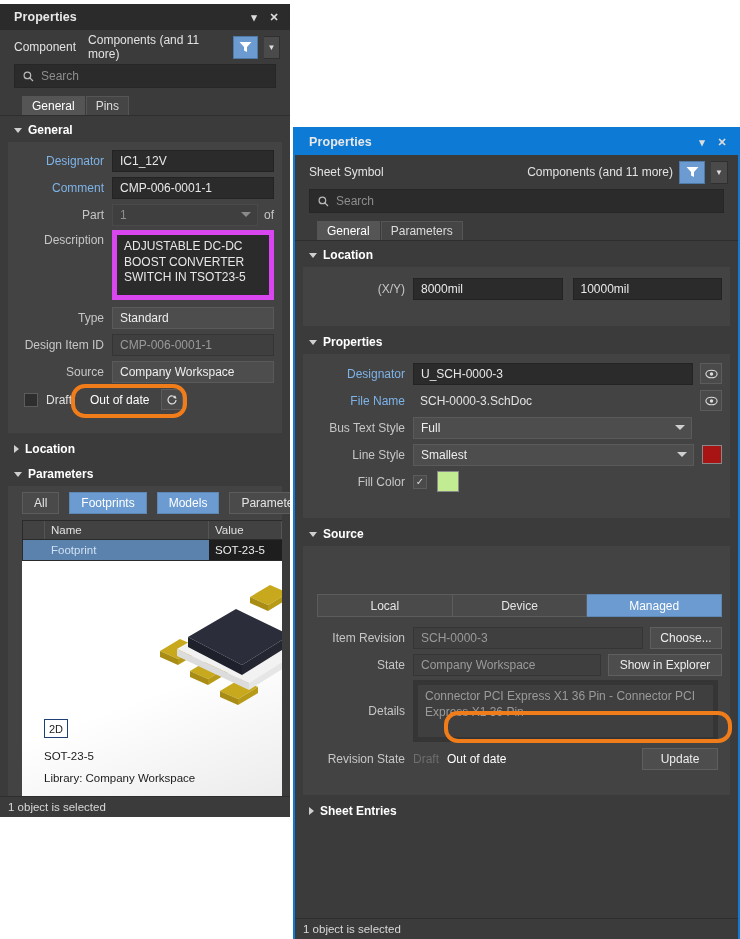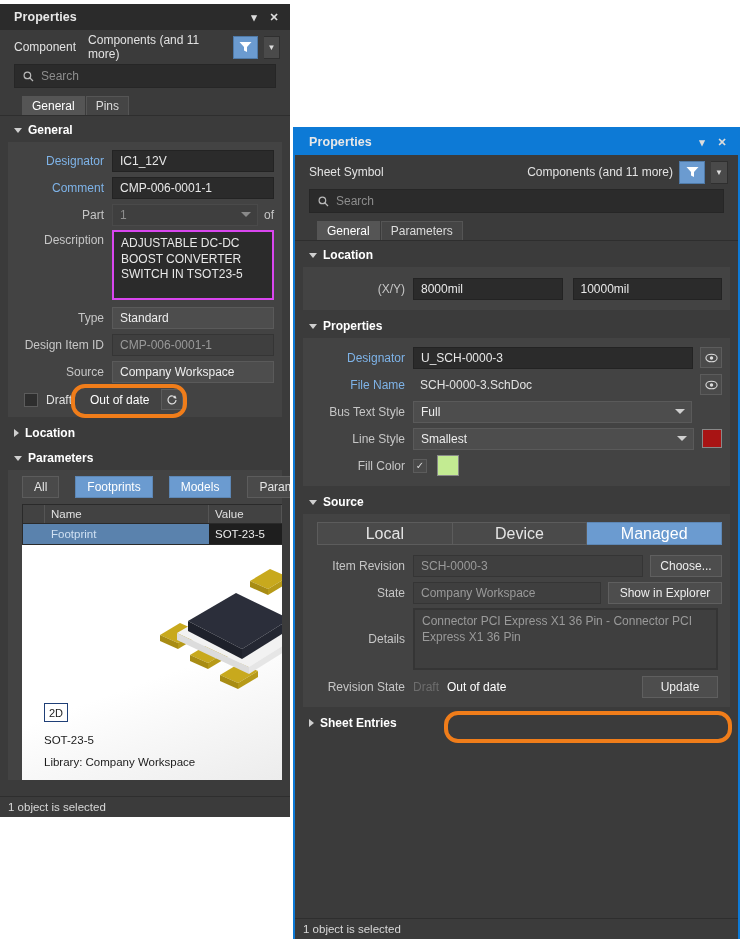--- a/index.html
+++ b/index.html
@@ -101,21 +101,21 @@
     border-top: 5px solid #cfcfcf;
   }
   .tri.closed {
     border-top: 4px solid transparent; border-bottom: 4px solid transparent;
     border-left: 5px solid #cfcfcf;
   }
   .sect-body { background: #434343; margin: 0 8px; padding: 7px 0; }
 
   
   .frow { display: flex; align-items: center; min-height: 23px; margin-bottom: 4px; }
-  .frow:last-child { margin-bottom: 0; }
+  .frow:last-child { margin-bottom: 16px; }
   .flabel {
     flex: 0 0 auto; text-align: right; padding-right: 8px;
     font-size: 12px; color: #c6c6c6;
   }
   .flabel.blue { color: #7eb3e8; }
   .fctl { flex: 1 1 auto; }
   .inp {
     height: 22px; background: #2b2b2b; border: 1px solid #232323;
     color: #e8e8e8; font-size: 12px;
     display: flex; align-items: center; padding: 0 7px;
@@ -131,21 +131,21 @@
   }
   .sel.dim { color: #8f8f8f; background: #3f3f3f; border-color: #4a4a4a; }
   .sel .v { flex: 1 1 auto; white-space: nowrap; overflow: hidden; }
   .caret {
     width: 0; height: 0; margin-left: 4px;
     border-left: 5px solid transparent; border-right: 5px solid transparent;
     border-top: 5px solid #cfcfcf;
   }
   .caret.dim { border-top-color: #8a8a8a; }
   .ta {
-    background: #2b2b2b; border: 2px solid #d946ef;
+    background: #2b2b2b; border: 5px solid #d946ef;
     color: #e8e8e8; font-size: 12px; padding: 4px 7px;
     line-height: 1.3;
   }
   .ta.grey { background: #3f3f3f; border-color: #353535; color: #9a9a9a; }
   .btn {
     height: 22px; background: #4d4d4d; border: 1px solid #5f5f5f;
     color: #ededed; font-size: 12px;
     display: flex; align-items: center; justify-content: center;
     padding: 0 8px; white-space: nowrap;
   }
@@ -159,28 +159,28 @@
     color: #dcdcdc; font-size: 10px;
   }
   .chk.raised { background: #4a4a4a; }
   .swatch { width: 20px; height: 19px; border: 1px solid #888; }
 
   
   .seg { display: flex; }
   .seg > div {
     flex: 1 1 0; height: 23px;
     display: flex; align-items: center; justify-content: center;
-    font-size: 16px; color: #e4e4e4;
-    background: #4a4a4a; border: 1px solid #5c5c5c; border-left: none;
+    font-size: 12px; color: #e4e4e4;
+    background: #4a4a4a; border: 1px solid #5c5c5c; border-left: none; margin-top: 40px;
   }
   .seg > div:first-child { border-left: 1px solid #5c5c5c; }
   .seg > div.on { background: #6b9bd0; border-color: #5d87b5; color: #ffffff; }
 
   
-  .chips { display: flex; gap: 16px; padding: 0 0 6px 0; text-align: center; }
+  .chips { display: flex; gap: 10px; padding: 0 0 6px 0; text-align: center; }
   .chip {
     height: 22px; padding: 0 11px;
     display: flex; align-items: center; justify-content: center;
     font-size: 12px; color: #e4e4e4;
     background: #4a4a4a; border: 1px solid #5c5c5c;
   }
   .chip.on { background: #6b9bd0; border-color: #5d87b5; color: #ffffff; }
 
   
   .tbl { border: 1px solid #2a2a2a; background: #3b3b3b; text-align: center; }

